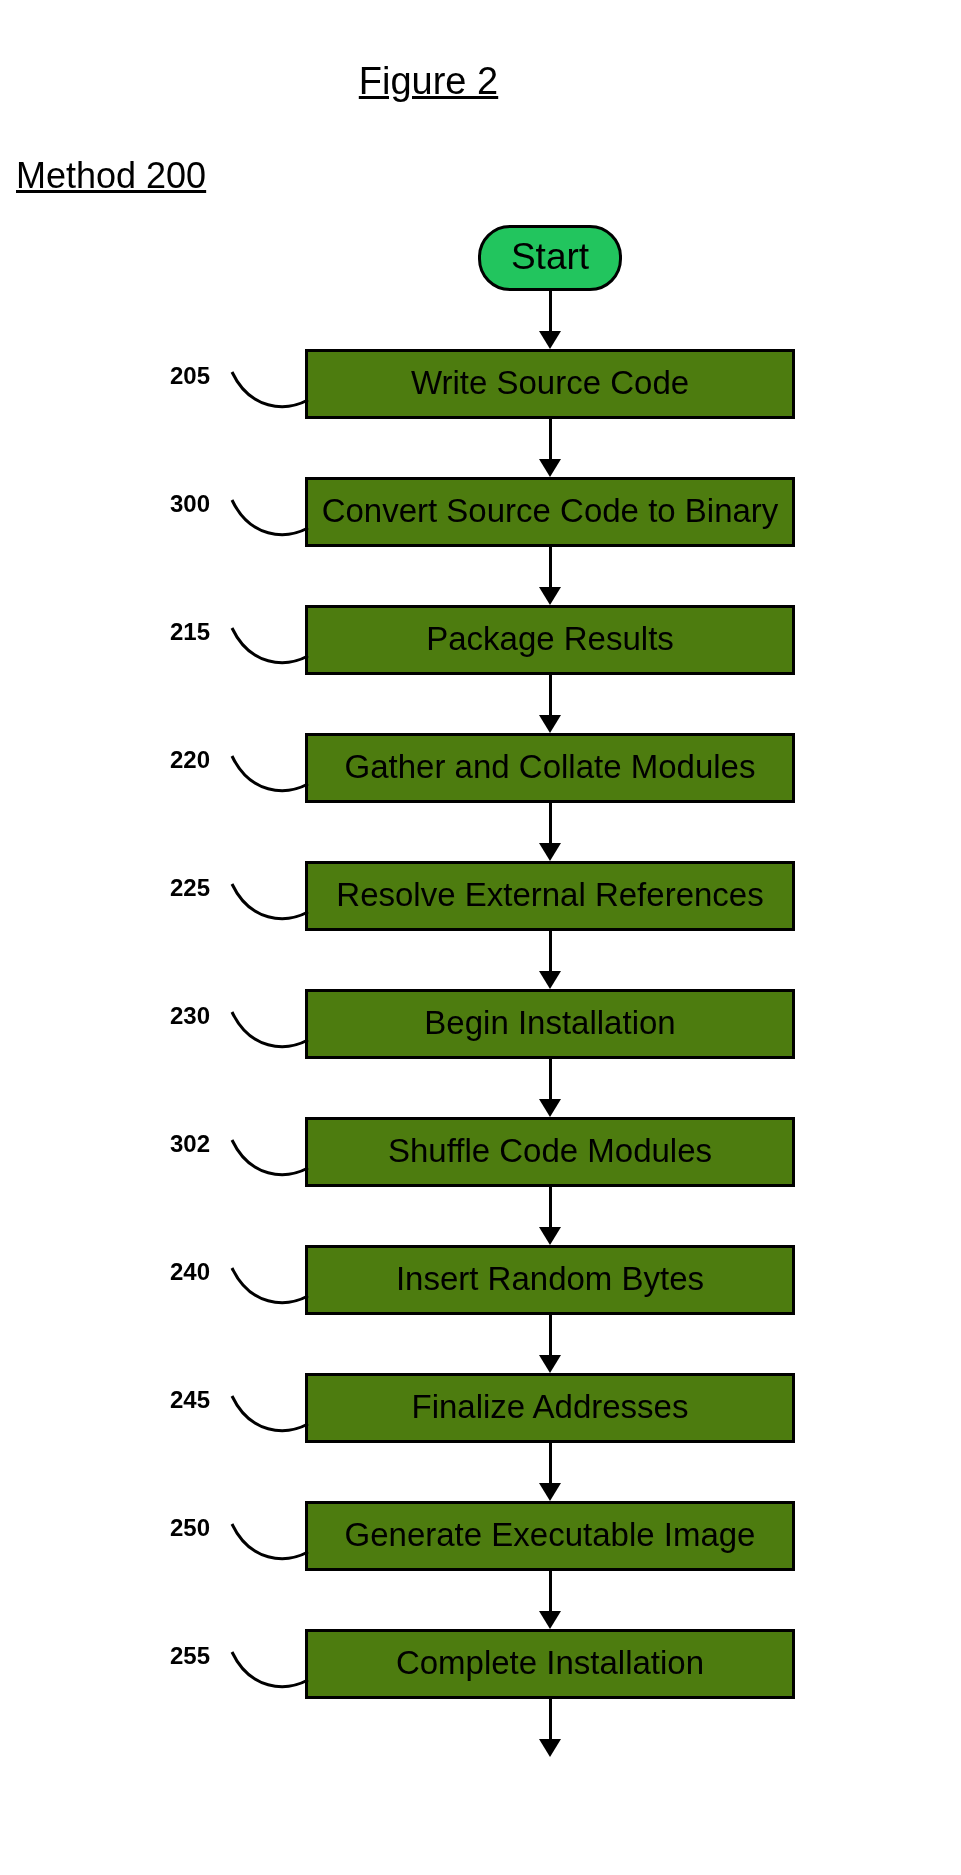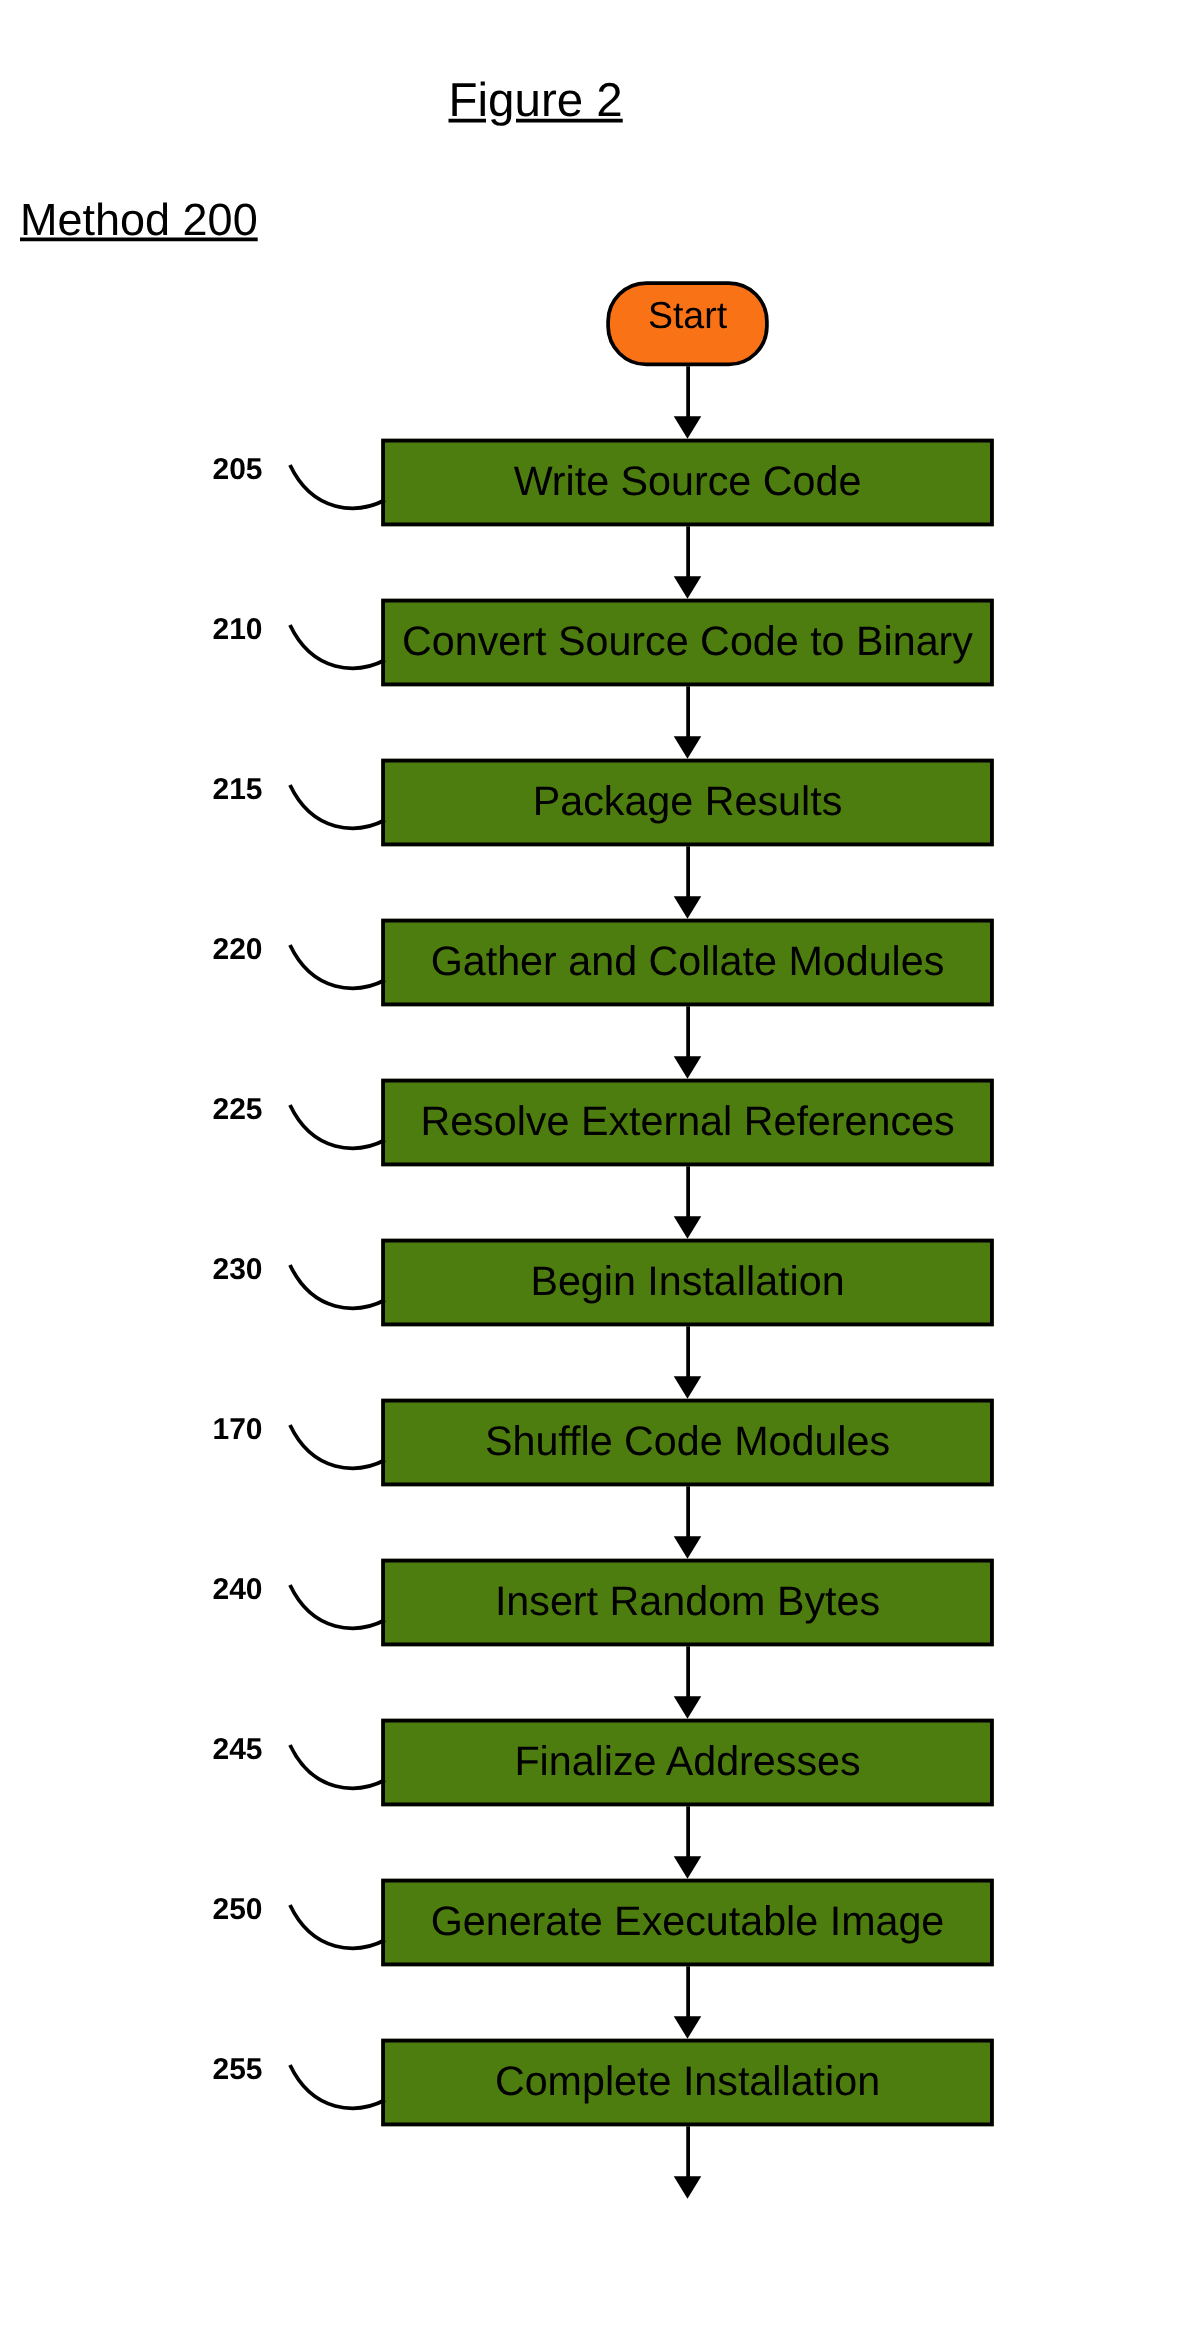--- a/index.html
+++ b/index.html
@@ -37,23 +37,23 @@
     top: 225px;
     left: 305px;
     width: 490px;
     display: flex;
     flex-direction: column;
     align-items: center;
   }
   .terminator {
     border: 3px solid #000;
     border-radius: 32px;
-    padding: 8px 30px 20px 30px;
-    font-size: 30px;
-    background: #f97316;
+    padding: 8px 30px 10px 30px;
+    font-size: 37px;
+    background: #22c55e;
     display: inline-block;
   }
   .step-box {
     border: 3px solid #000;
     width: 490px;
     box-sizing: border-box;
     padding: 12px 8px 14px 8px;
     font-size: 33px;
     text-align: center;
     background: #4d7c0f;
@@ -167,21 +167,21 @@
         <div class="arrow-head"></div>
       </div>
 
   </div>
 
   <div class="ref-label" style="top:362px;left:170px">205</div>
   <svg class="ref-connector" style="top:370px;left:230px" width="80" height="46">
       <path d="M2 2 C 20 40, 55 42, 78 30" stroke="#000" stroke-width="3" fill="none"></path>
     </svg>
 
-  <div class="ref-label" style="top:490px;left:170px">210</div>
+  <div class="ref-label" style="top:490px;left:170px">300</div>
   <svg class="ref-connector" style="top:498px;left:230px" width="80" height="46">
       <path d="M2 2 C 20 40, 55 42, 78 30" stroke="#000" stroke-width="3" fill="none"></path>
     </svg>
 
   <div class="ref-label" style="top:618px;left:170px">215</div>
   <svg class="ref-connector" style="top:626px;left:230px" width="80" height="46">
       <path d="M2 2 C 20 40, 55 42, 78 30" stroke="#000" stroke-width="3" fill="none"></path>
     </svg>
 
   <div class="ref-label" style="top:746px;left:170px">220</div>
@@ -192,21 +192,21 @@
   <div class="ref-label" style="top:874px;left:170px">225</div>
   <svg class="ref-connector" style="top:882px;left:230px" width="80" height="46">
       <path d="M2 2 C 20 40, 55 42, 78 30" stroke="#000" stroke-width="3" fill="none"></path>
     </svg>
 
   <div class="ref-label" style="top:1002px;left:170px">230</div>
   <svg class="ref-connector" style="top:1010px;left:230px" width="80" height="46">
       <path d="M2 2 C 20 40, 55 42, 78 30" stroke="#000" stroke-width="3" fill="none"></path>
     </svg>
 
-  <div class="ref-label" style="top:1130px;left:170px">170</div>
+  <div class="ref-label" style="top:1130px;left:170px">302</div>
   <svg class="ref-connector" style="top:1138px;left:230px" width="80" height="46">
       <path d="M2 2 C 20 40, 55 42, 78 30" stroke="#000" stroke-width="3" fill="none"></path>
     </svg>
 
   <div class="ref-label" style="top:1258px;left:170px">240</div>
   <svg class="ref-connector" style="top:1266px;left:230px" width="80" height="46">
       <path d="M2 2 C 20 40, 55 42, 78 30" stroke="#000" stroke-width="3" fill="none"></path>
     </svg>
 
   <div class="ref-label" style="top:1386px;left:170px">245</div>

